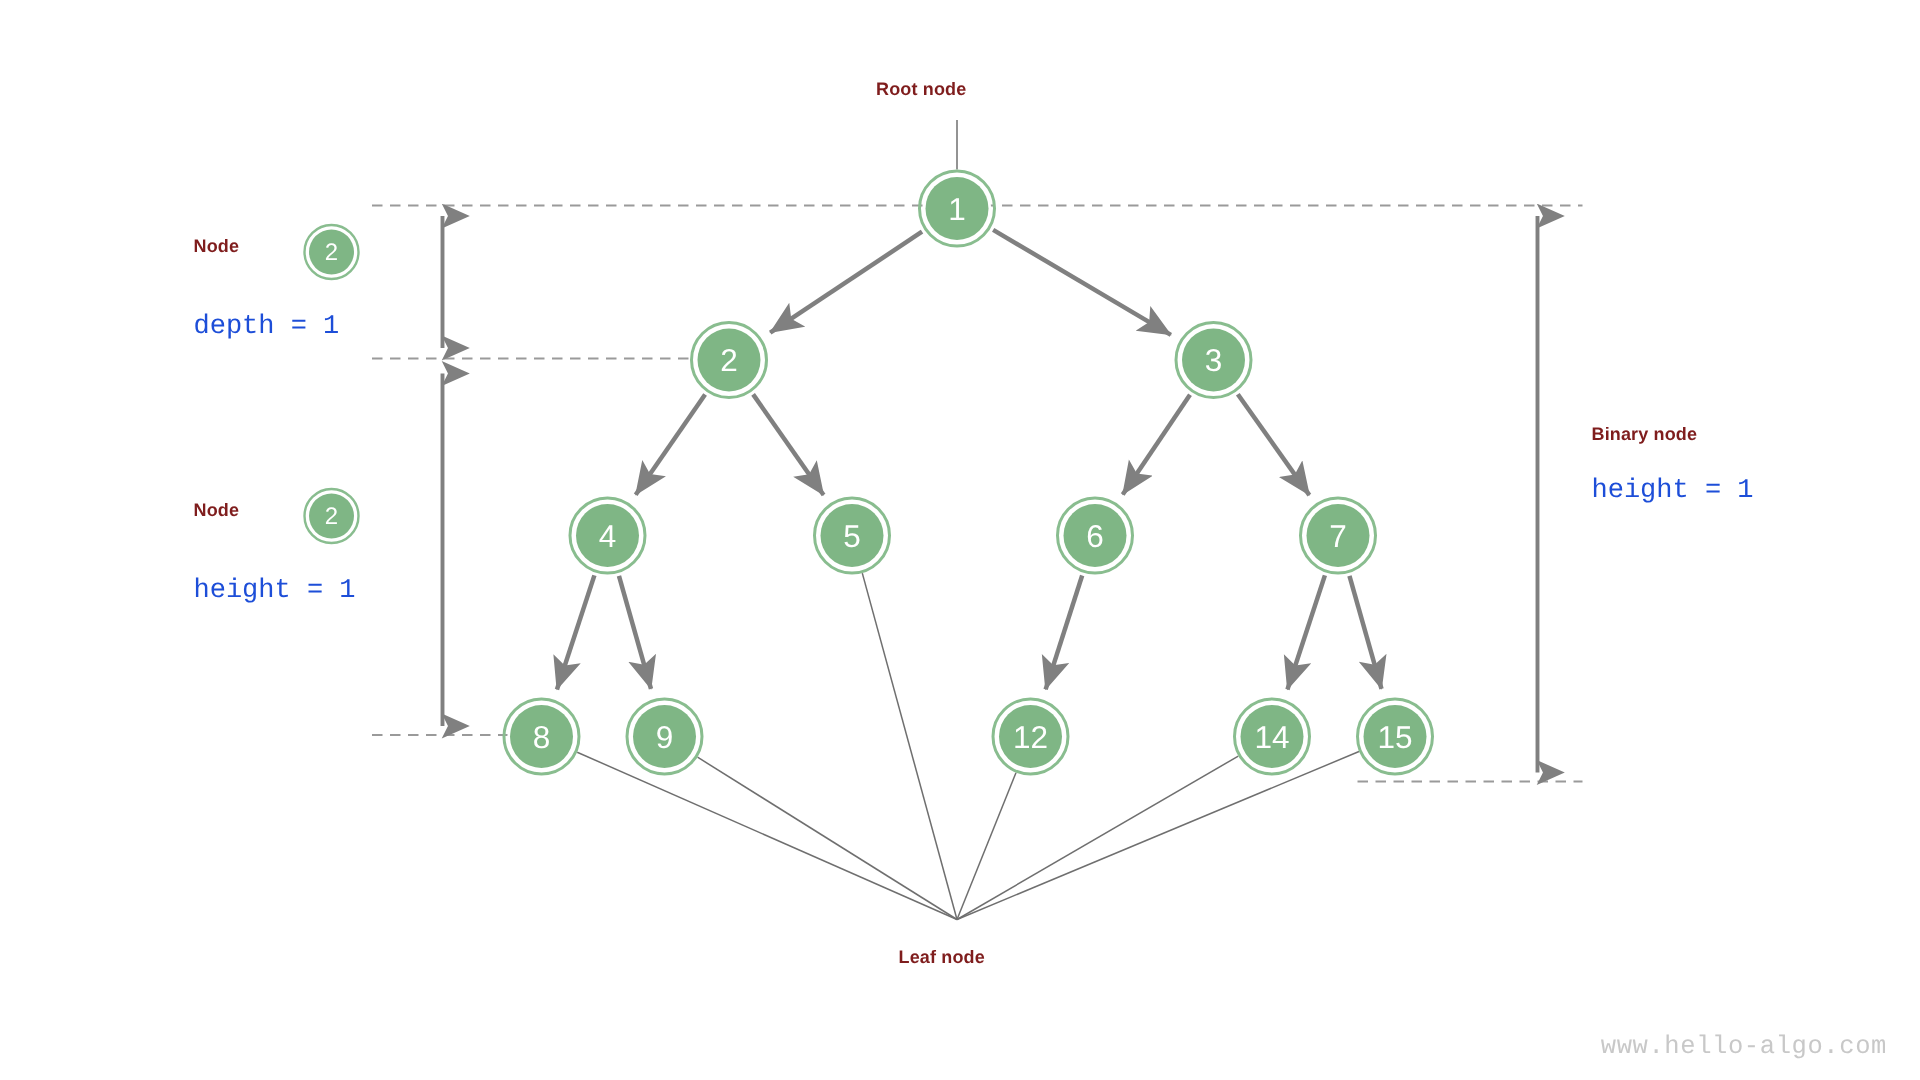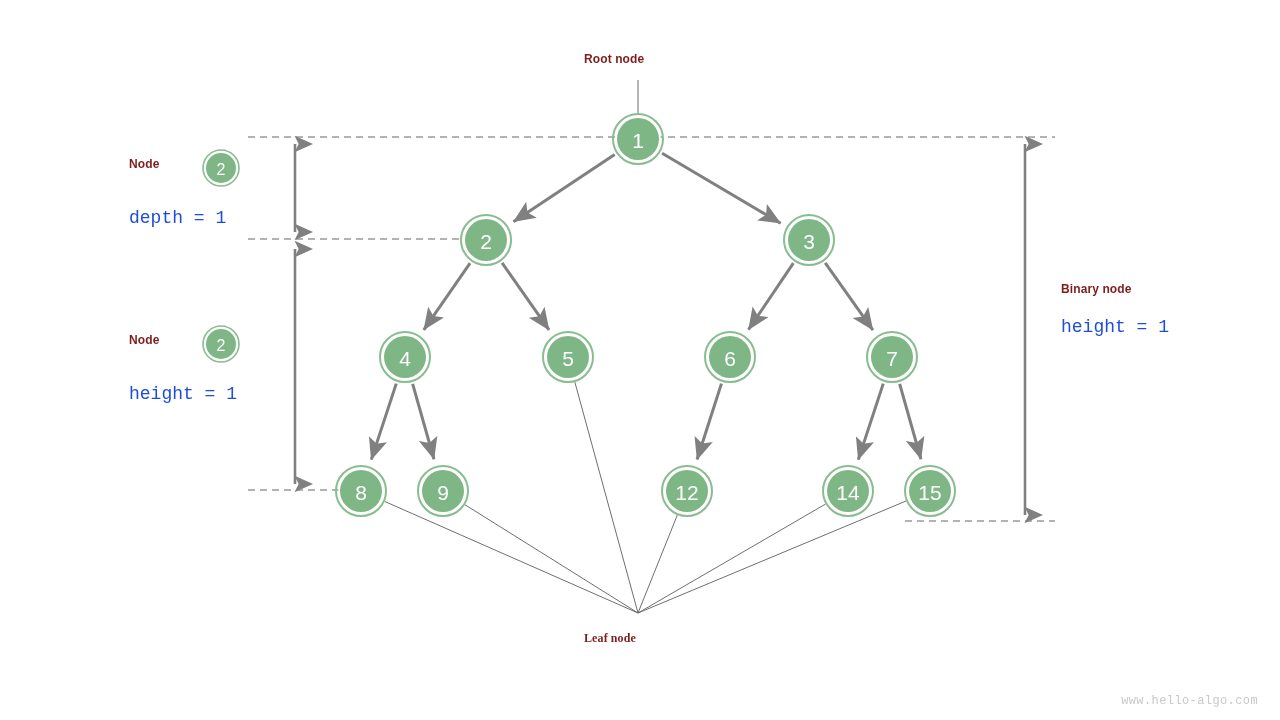--- a/index.html
+++ b/index.html
@@ -42,21 +42,21 @@
     font-family: "Liberation Mono", monospace;
     font-size: 18px;
     color: #1d4ed8;
     white-space: nowrap;
   }
   .watermark {
     position: absolute;
     right: 22px;
     bottom: 12px;
     font-family: "Liberation Mono", monospace;
-    font-size: 12px;
+    font-size: 17px;
     color: #c8c8c8;
     letter-spacing: 0.4px;
   }
   .node-text {
     font-family: "Liberation Sans", sans-serif;
     font-size: 21px;
     fill: #ffffff;
     text-anchor: middle;
     dominant-baseline: central;
   }
@@ -206,21 +206,21 @@
           <circle cx="221" cy="344" r="18" fill="none" stroke="#89bd8f" stroke-width="1.6"></circle>
           <circle cx="221" cy="344" r="16.2" fill="#ffffff"></circle>
           <circle cx="221" cy="344" r="15" fill="#7fb685"></circle>
           <text x="221" y="345" class="badge-text">2</text>
         </g>
       </g>
   </svg>
 
   <div class="label-bold" style="left:584px; top:52px;">Root node</div>
 
-  <div class="label-bold" style="left:584px; top:631px;font-family:Liberation Serif, serif;">Leaf node</div>
+  <div class="label-bold" style="left:599px; top:631px;">Leaf node</div>
 
   <div class="label-bold" style="left:129px; top:157px;">Node</div>
   <div class="label-mono" style="left:129px; top:208px;">depth = 1</div>
 
   <div class="label-bold" style="left:129px; top:333px;">Node</div>
   <div class="label-mono" style="left:129px; top:384px;">height = 1</div>
 
   <div class="label-bold" style="left:1061px; top:282px;">Binary node</div>
   <div class="label-mono" style="left:1061px; top:317px;">height = 1</div>
 

